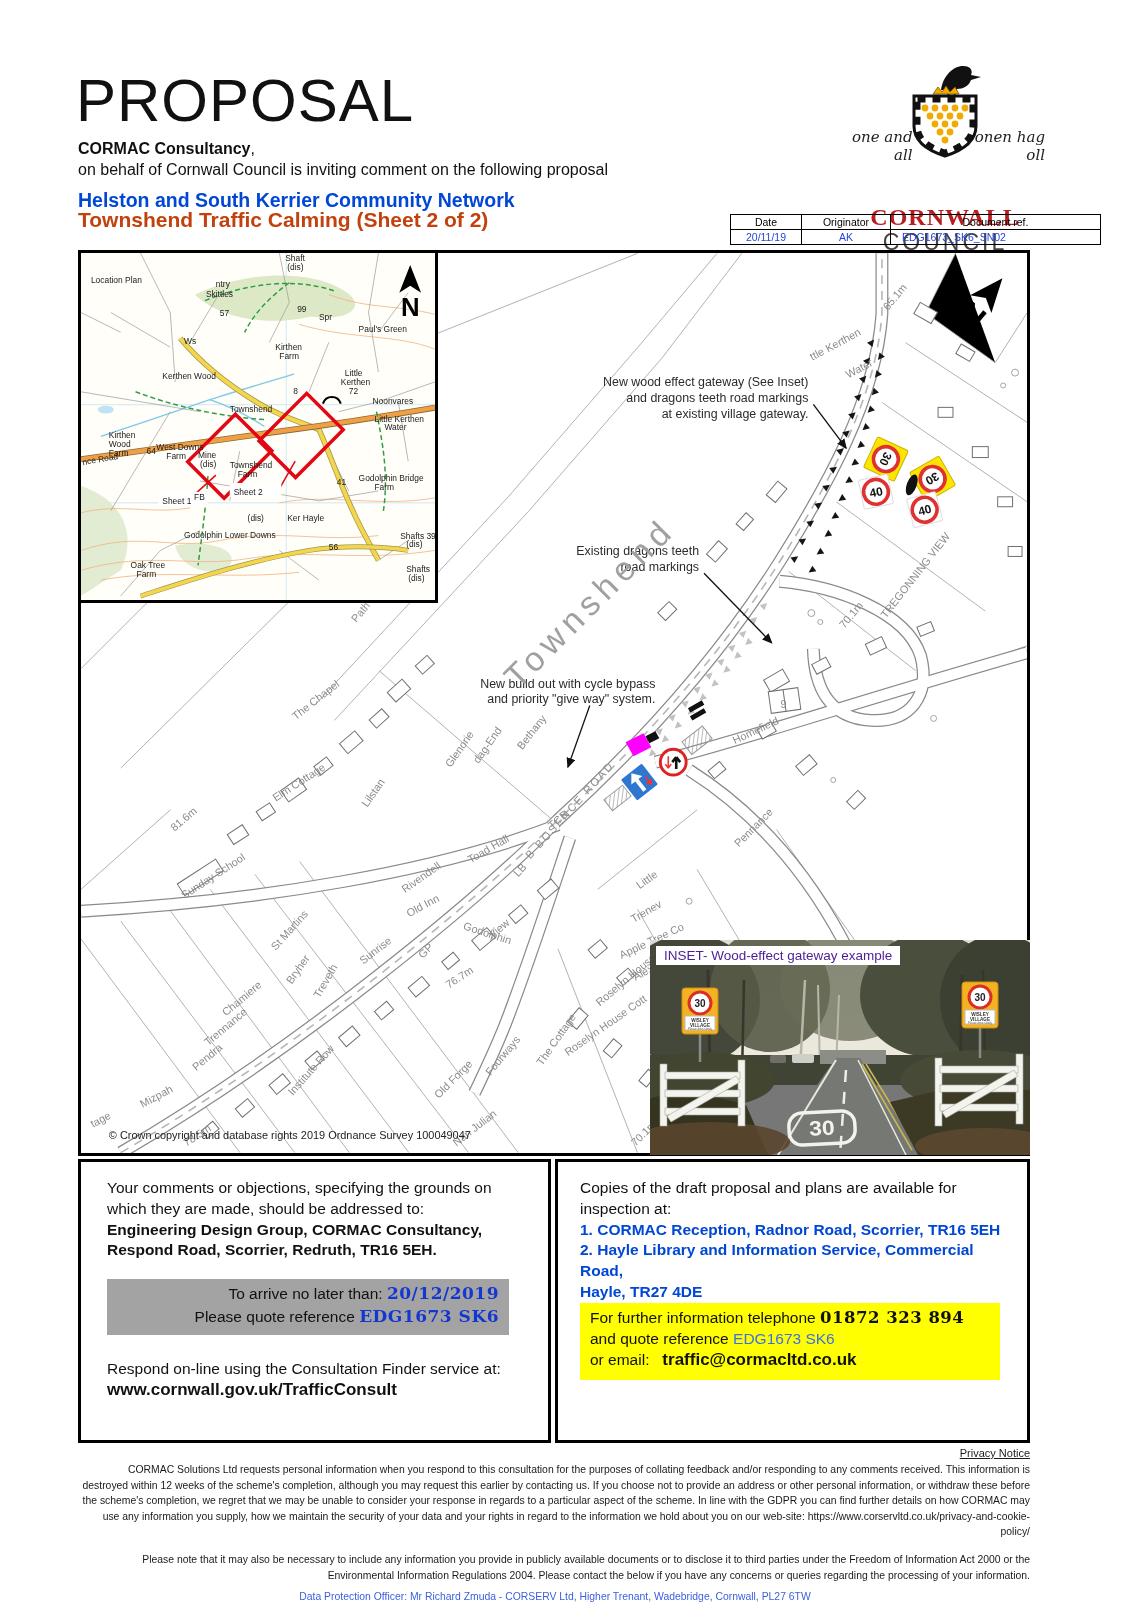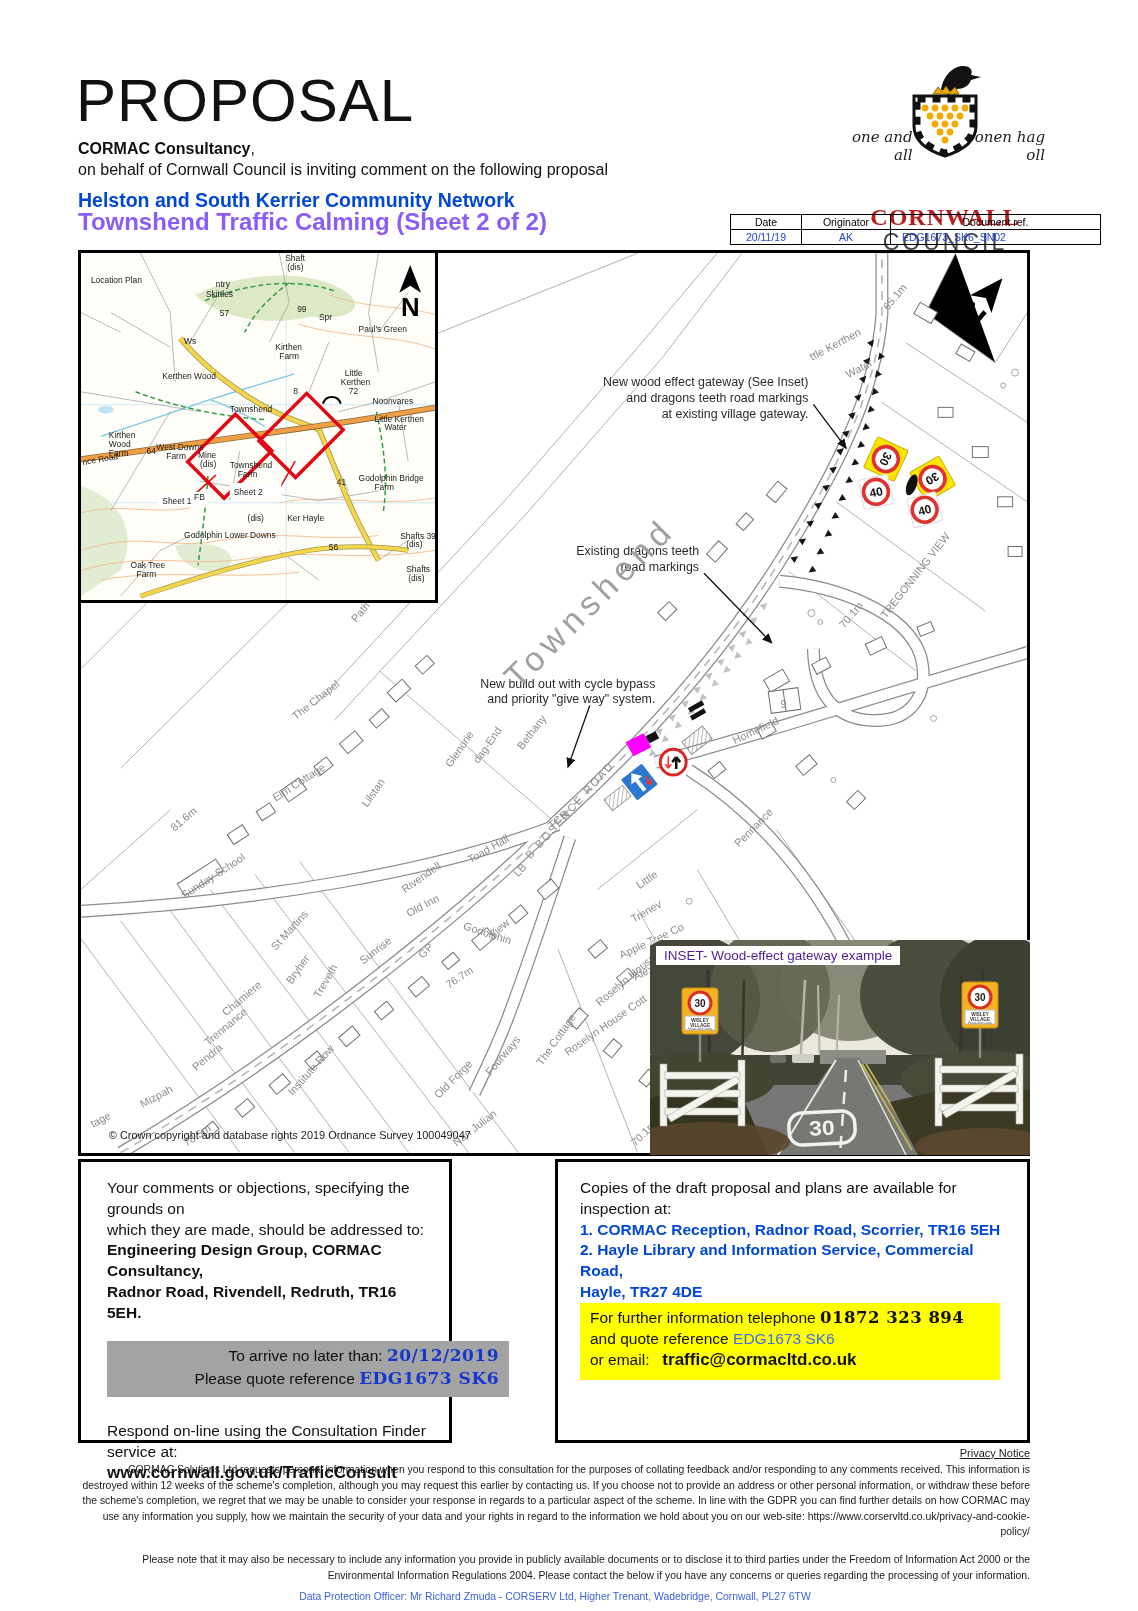--- a/index.html
+++ b/index.html
@@ -3,41 +3,41 @@
 <meta charset="utf-8">
 <style>
   html,body{margin:0;padding:0;background:#fff;}
   .page{position:relative;width:1138px;height:1611px;background:#fff;font-family:"Liberation Sans",sans-serif;overflow:hidden;}
   .abs{position:absolute;}
   
   .h-title{left:76px;top:66px;font-size:60px;letter-spacing:1px;color:#111;}
   .h-cormac{left:78px;top:140px;font-size:16px;color:#111;}
   .h-intro{left:78px;top:161px;font-size:16px;color:#111;}
   .h-blue1{left:78px;top:189px;font-size:19.5px;font-weight:bold;color:#0047d6;}
-  .h-blue2{left:78px;top:208px;font-size:24px;font-weight:bold;color:#8b5cf6;}
+  .h-blue2{left:78px;top:208px;font-size:21px;font-weight:bold;color:#c2410c;}
   
   .logo{left:845px;top:62px;width:200px;text-align:center;}
   .logo .mottos{font-family:"DejaVu Serif",serif;font-style:italic;font-size:15px;color:#222;display:flex;justify-content:center;gap:57px;margin-top:-58px;text-align:right;}
   .logo .cornwall{font-family:"Liberation Serif",serif;font-weight:bold;font-size:24px;color:#b91c1c;letter-spacing:1px;margin-top:40px;}
   .logo .council{font-size:23px;color:#474440;letter-spacing:3px;margin-top:-2px;}
   
   .doctable{left:730px;top:214px;border-collapse:collapse;}
   .doctable td{border:1.5px solid #000;font-size:10.5px;text-align:center;padding:0 11px;height:14px;}
   .doctable .val{color:#2244dd;}
   
   .mapframe{left:78px;top:250px;width:952px;height:906px;border:3px solid #000;box-sizing:border-box;background:#fff;}
   .locplan{left:-3px;top:-3px;width:360px;height:353px;border:3px solid #000;box-sizing:border-box;background:#fff;overflow:hidden;}
   .photoinset{left:569px;top:687px;width:380px;height:215px;background:#777;overflow:hidden;}
   .photocap{left:6px;top:6px;background:#fff;color:#4c1d95;font-size:13.5px;padding:2px 8px;}
   .ml{font-size:11px;fill:#8c8c8c;font-family:"Liberation Sans",sans-serif;}
   .ann{font-size:12.5px;fill:#2b2b2b;font-family:"Liberation Sans",sans-serif;}
   .tbig{font-size:34px;fill:#a0a0a0;letter-spacing:6px;}
   .lpl{font-size:8.5px;fill:#1a1a1a;font-family:"Liberation Sans",sans-serif;}
   
-  .panelL{left:78px;top:1159px;width:374px;height:284px;border:3px solid #000;box-sizing:border-box;padding:16px 14px 4px 26px;font-size:15.5px;color:#111;line-height:1.34;}
+  .panelL{left:78px;top:1159px;width:473px;height:284px;border:3px solid #000;box-sizing:border-box;padding:16px 14px 4px 26px;font-size:15.5px;color:#111;line-height:1.34;}
   .panelR{left:555px;top:1159px;width:475px;height:284px;border:3px solid #000;box-sizing:border-box;padding:16px 10px 0 22px;font-size:15.5px;color:#111;line-height:1.34;}
   .bluebold{color:#0047d6;font-weight:bold;}
   .ybox{background:#a3a3a3;width:382px;padding:3px 10px 7px 10px;margin-top:18px;text-align:right;}
   .yboxR{background:#ffff00;width:400px;padding:4px 10px 8px 10px;}
   .serifval{font-family:"DejaVu Serif",serif;font-weight:bold;font-size:17px;color:#1537d1;letter-spacing:0.5px;}
   .serifnum{font-family:"DejaVu Serif",serif;font-weight:bold;font-size:16.5px;color:#111;letter-spacing:0.5px;}
   .refblue{color:#3b6fe8;}
   
   .privacy{left:80px;top:1447px;width:950px;color:#1a1a1a;}
   .privacy .ptitle{text-align:right;font-size:11px;text-decoration:underline;margin-bottom:3px;}
@@ -644,21 +644,21 @@
         </g>
       </svg>
       <div class="abs photocap">INSET- Wood-effect gateway example</div>
     </div>
   </div>
 
   <div class="abs panelL">
     <div>Your comments or objections, specifying the grounds on</div>
     <div>which they are made, should be addressed to:</div>
     <div style="font-weight:bold">Engineering Design Group, CORMAC Consultancy,</div>
-    <div style="font-weight:bold">Radnor Road, Rivendell, Redruth, TR16 5EH.</div>
+    <div style="font-weight:bold">Respond Road, Scorrier, Redruth, TR16 5EH.</div>
     <div class="ybox">
       <div><span>To arrive no later than: </span><span class="serifval">20/12/2019</span></div>
       <div><span>Please quote reference </span><span class="serifval">EDG1673 SK6</span></div>
     </div>
     <div style="margin-top:24px">Respond on-line using the Consultation Finder service at:</div>
     <div style="font-weight:bold;font-size:17px">www.cornwall.gov.uk/TrafficConsult</div>
   </div>
 
   <div class="abs panelR">
     <div>Copies of the draft proposal and plans are available for</div>

